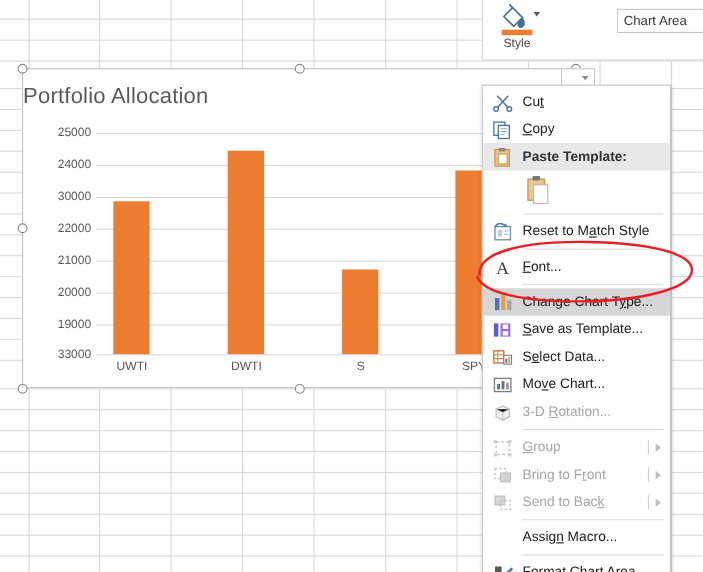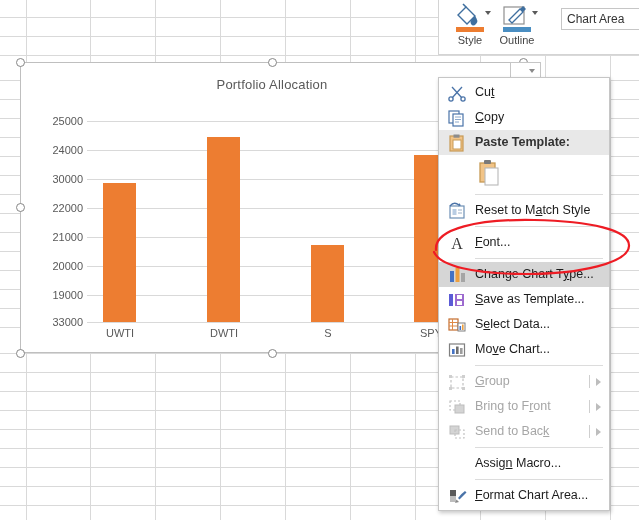--- a/index.html
+++ b/index.html
@@ -14,22 +14,22 @@
   #sheet{position:absolute;left:0;top:0;width:639px;height:520px;background:#fff;}
   .vline{position:absolute;top:0;width:1px;height:520px;background:#d9d9d9;}
   .hline{position:absolute;left:0;width:639px;height:1px;background:#d9d9d9;}
 
   
   #chart-object{
     position:absolute;left:20px;top:62px;width:504px;height:291px;
     background:#ffffff;border:1px solid #bfbfbf;box-sizing:border-box;
   }
   #chart-title{
-    position:absolute;left:0;top:14px;width:100%;text-align:center;
-    font-size:13px;color:#595959;letter-spacing:.2px;
+    position:absolute;left:0;top:14px;width:100%;text-align:left;
+    font-size:20px;color:#595959;letter-spacing:.2px;
   }
   .plot{position:absolute;left:66px;top:50px;width:420px;height:209px;}
   .gridline{position:absolute;left:0;width:420px;height:1px;background:#d9d9d9;}
   .ytick{
     position:absolute;right:424px;width:54px;text-align:right;
     font-size:11px;color:#595959;line-height:11px;
   }
   .bar{position:absolute;background:#ed7d31;bottom:0;}
   .xtick{
     position:absolute;top:214px;font-size:11px;color:#595959;
@@ -209,34 +209,20 @@
           <path d="M11 2 L8 -1" stroke="#3f6f9f" stroke-width="1.6" fill="none"></path>
           <path d="M20 11 q4 5 1 8 q-3 3 -5 0 q-2 -3 4 -8 z" fill="#3f6f9f"></path>
         </g>
       </svg>
       <div class="swatch" style="background: rgb(237, 125, 49);"></div>
       <div class="drop-arrow" style="right:2px;top:8px"></div>
     </div>
     <div class="ribbon-label">Style</div>
   </div>
 
-  <div class="ribbon-btn" style="left:55px">
-    <div class="icon-box">
-      <svg width="46" height="30" viewBox="0 0 46 30">
-        <g transform="translate(9,3)">
-          <rect x="1" y="1" width="20" height="17" fill="#ffffff" stroke="#8f8f8f" stroke-width="1.2"></rect>
-          <path d="M6 14 L17 3 L20 6 L9 17 Z" fill="#ffffff" stroke="#3f6f9f" stroke-width="1.3"></path>
-          <path d="M17 3 L20 0 L23 3 L20 6 Z" fill="#3f6f9f"></path>
-        </g>
-      </svg>
-      <div class="swatch" style="background: rgb(74, 142, 194);"></div>
-      <div class="drop-arrow" style="right:2px;top:8px"></div>
-    </div>
-    <div class="ribbon-label">Outline</div>
-  </div>
 
   <div id="chartarea-combo">
     <span>Chart Area</span>
     <span class="cb-arrow"></span>
   </div>
 </div>
 
 <div class="small-box">
   <span class="cb-arrow"></span>
 </div>
@@ -358,20 +344,29 @@
       <svg width="20" height="18" viewBox="0 0 20 18">
         <rect x="2.5" y="3" width="15" height="12" fill="#fff" stroke="#7f7f7f" stroke-width="1.2"></rect>
         <rect x="5" y="8" width="2.6" height="5" fill="#4472c4"></rect>
         <rect x="9" y="5.5" width="2.6" height="7.5" fill="#6f6f6f"></rect>
         <rect x="13" y="7" width="2.6" height="6" fill="#9c9c9c"></rect>
       </svg>
     </span>
     <span>Mo<u>v</u>e Chart...</span>
   </div>
 
+  <div class="mi disabled">
+    <span class="ico">
+      <svg width="20" height="18" viewBox="0 0 20 18">
+        <path d="M4 6 L10 3 L16 6 L16 13 L10 16 L4 13 Z" fill="#f0f0f0" stroke="#c2c2c2" stroke-width="1.2"></path>
+        <path d="M4 6 L10 9 L16 6 M10 9 L10 16" stroke="#c2c2c2" stroke-width="1"></path>
+      </svg>
+    </span>
+    <span>3-D <u>R</u>otation...</span>
+  </div>
 
   <div class="msep"></div>
 
   <div class="mi disabled">
     <span class="ico">
       <svg width="20" height="18" viewBox="0 0 20 18">
         <rect x="4" y="4" width="12" height="11" fill="none" stroke="#c2c2c2" stroke-width="1.2" stroke-dasharray="2.5 2"></rect>
         <rect x="2" y="2" width="3" height="3" fill="#cfcfcf"></rect>
         <rect x="15" y="2" width="3" height="3" fill="#cfcfcf"></rect>
         <rect x="2" y="14" width="3" height="3" fill="#cfcfcf"></rect>

